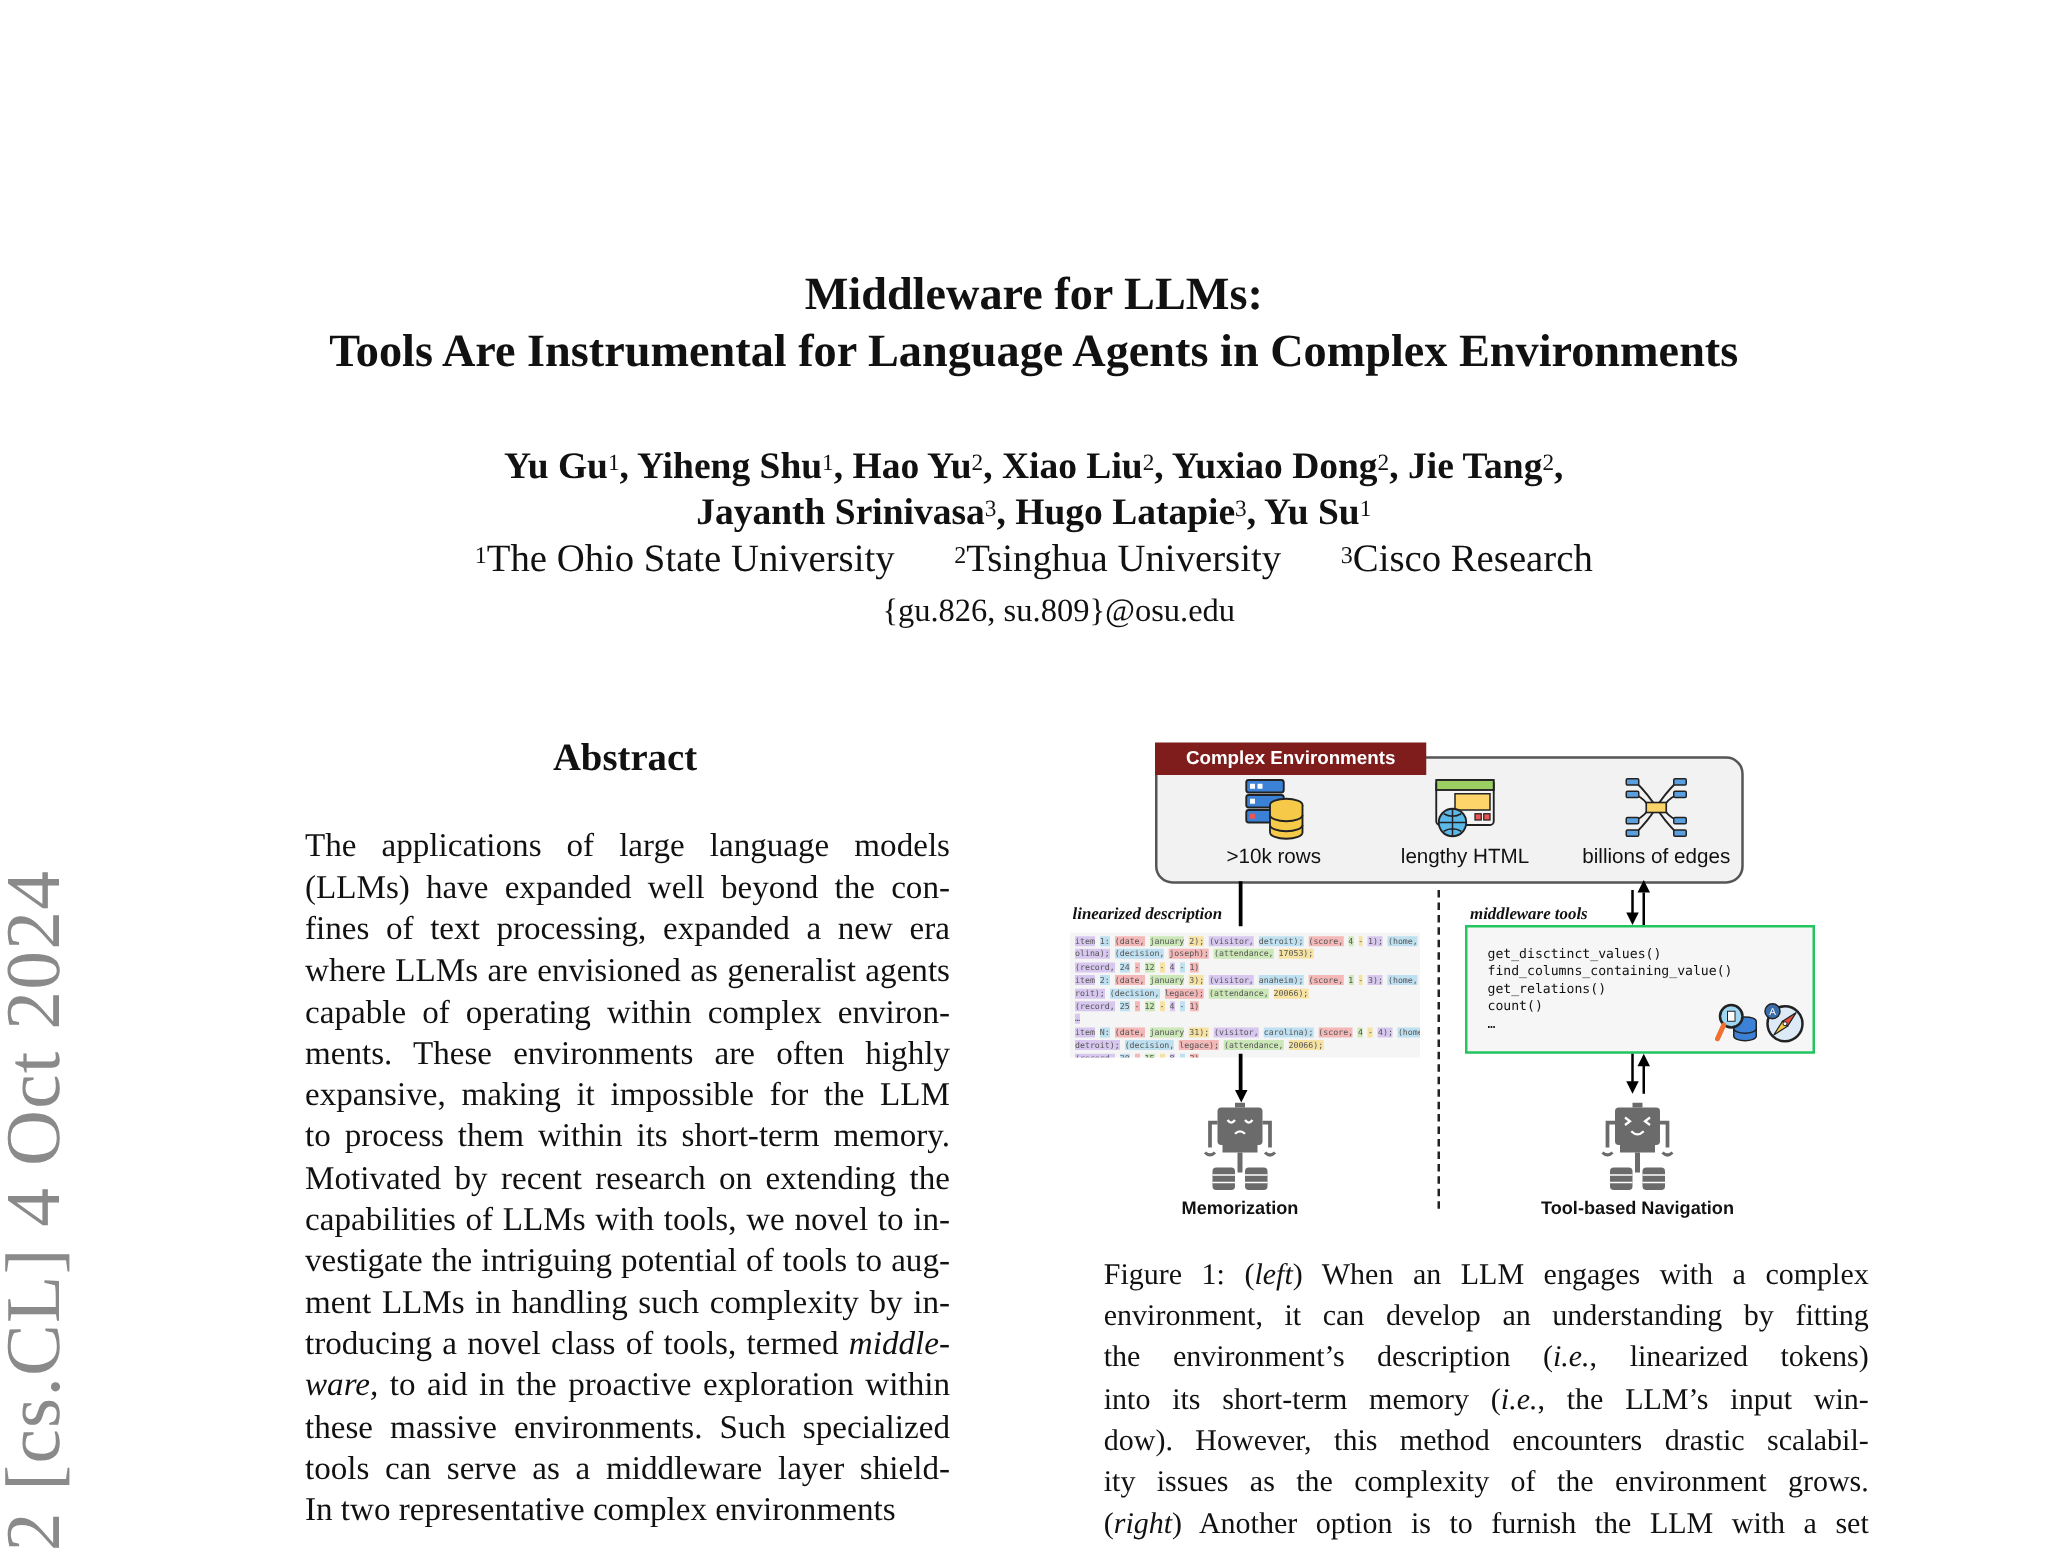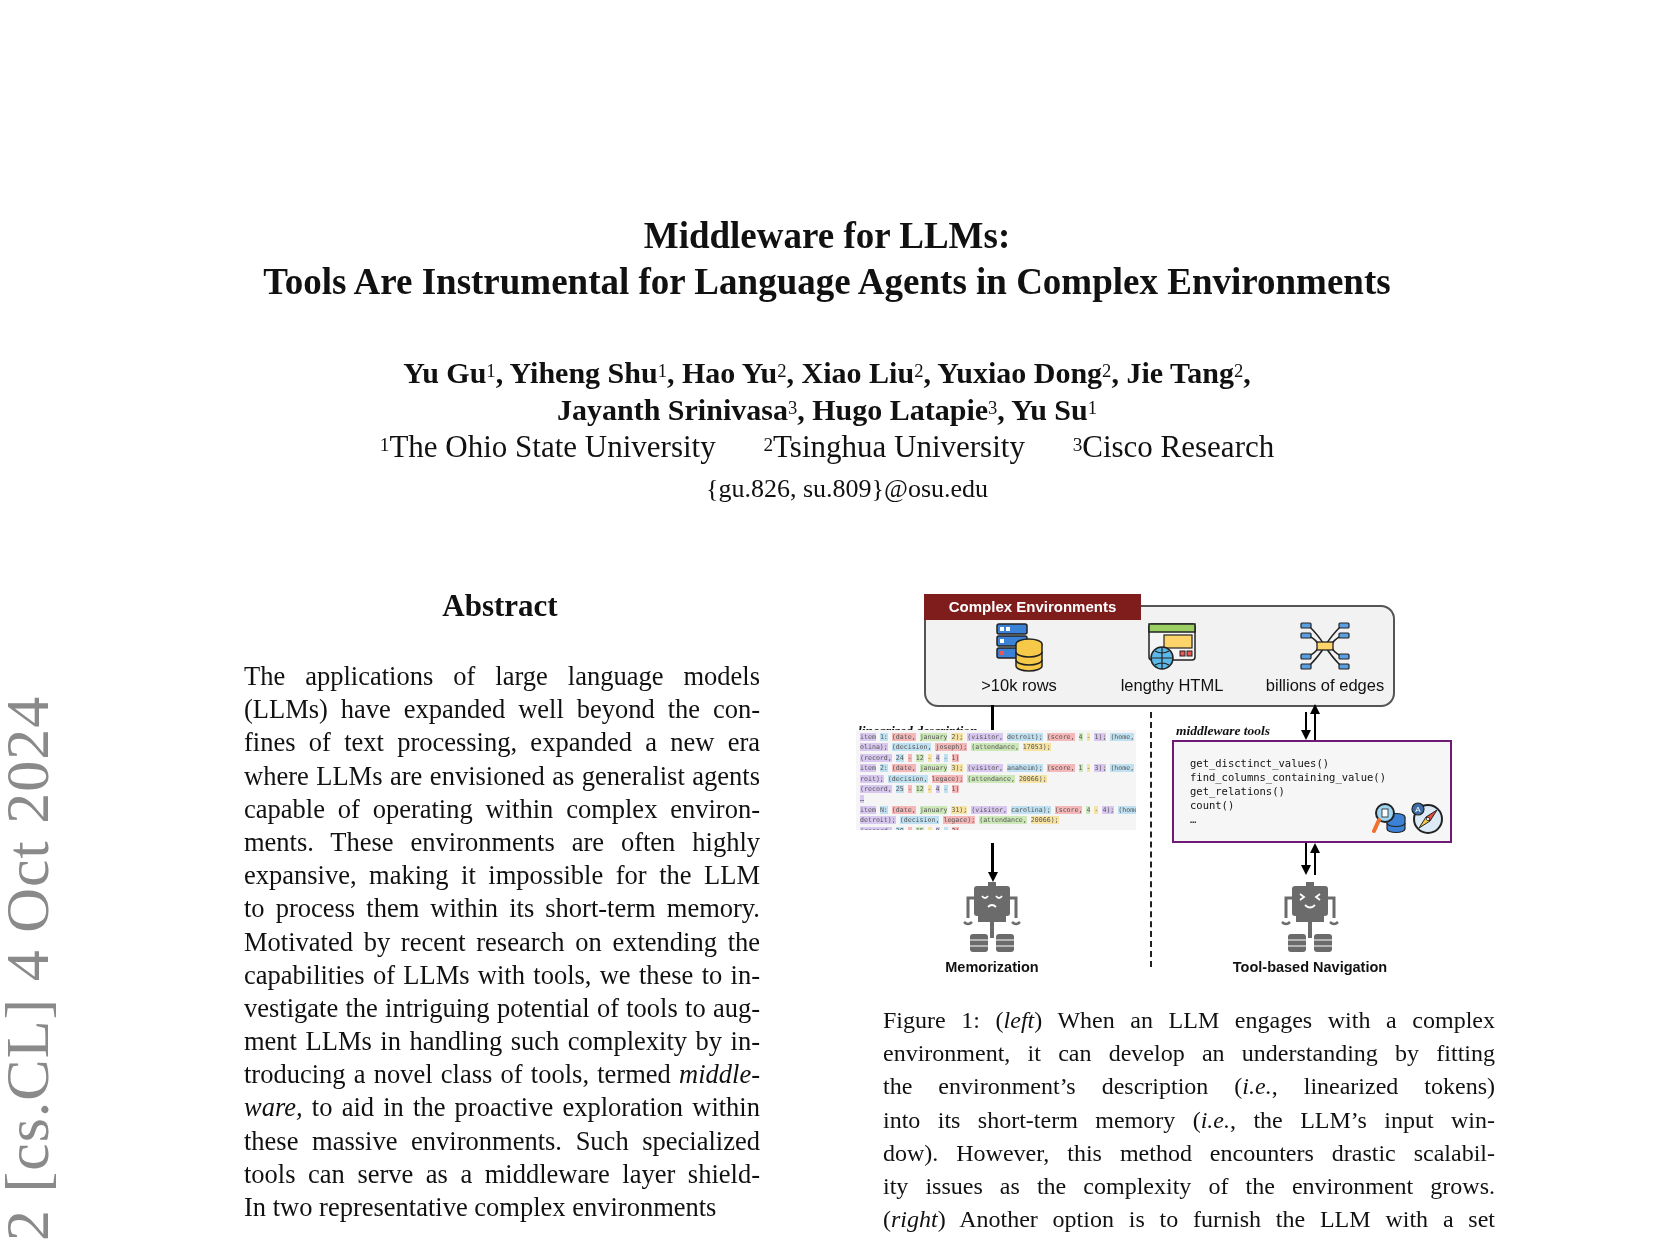--- a/index.html
+++ b/index.html
@@ -18,23 +18,23 @@
   .abstract-body .ln.last { text-align-last:left; }
   .caption { left:883px; width:612px; top:1004px; font-size:24px; line-height:33.2px; }
   .caption .ln { display:block; text-align:justify; text-align-last:justify; white-space:nowrap; height:33.2px; }
   
   .fig { left:850px; top:590px; width:620px; height:390px; font-family:"Liberation Sans", sans-serif; }
   .env-box { position:absolute; left:74px; top:15px; width:467px; height:98px; border:2px solid #555; border-radius:14px; background:#f2f2f2; }
   .env-tab { position:absolute; left:74px; top:4px; width:217px; height:26px; background:#7f1d1d; color:#fff; font-weight:bold; font-size:15px; line-height:26px; text-align:center; }
   .env-item { position:absolute; top:30px; width:160px; text-align:center; font-size:16.5px; }
   .env-item .ic { display:block; margin:0 auto 4px auto; width:52px; height:52px; }
   .sub-label { position:absolute; font-family:"Liberation Serif", serif; font-style:italic; font-weight:bold; font-size:13.5px; }
-  .lin-box { position:absolute; left:6px; top:140px; width:280px; height:100px; background:#f5f5f5; font-family:"DejaVu Sans Mono", monospace; font-size:6.6px; line-height:10.4px; padding:2px 4px; box-sizing:border-box; color:#555; white-space:nowrap; overflow:hidden; }
+  .lin-box { position:absolute; left:6px; top:156px; width:280px; height:100px; background:#f5f5f5; font-family:"DejaVu Sans Mono", monospace; font-size:6.6px; line-height:10.4px; padding:2px 4px; box-sizing:border-box; color:#555; white-space:nowrap; overflow:hidden; }
   .lin-box .b { background:#bfe0f0; } .lin-box .r { background:#f4b8b8; } .lin-box .p { background:#d8c8f0; } .lin-box .g { background:#cde8b8; } .lin-box .y { background:#f6e3a4; }
-  .mw-box { position:absolute; left:322px; top:150px; width:280px; height:103px; border:2px solid #701a75; background:#f6f6f6; box-sizing:border-box; padding:14px 16px; font-family:"DejaVu Sans Mono", monospace; font-size:10.5px; line-height:14px; color:#111; }
+  .mw-box { position:absolute; left:322px; top:150px; width:280px; height:103px; border:2px solid #22c55e; background:#f6f6f6; box-sizing:border-box; padding:14px 16px; font-family:"DejaVu Sans Mono", monospace; font-size:10.5px; line-height:14px; color:#111; }
   .vline { position:absolute; background:#000; }
   .dash { position:absolute; left:300px; top:122px; width:0; height:255px; border-left:2px dashed #222; }
   .robot { position:absolute; width:64px; height:72px; }
   .fig-label { position:absolute; font-weight:bold; font-size:14.5px; text-align:center; width:200px; }
   .arrow-head-down { position:absolute; width:0; height:0; border-left:5px solid transparent; border-right:5px solid transparent; border-top:10px solid #000; }
   .arrow-head-up { position:absolute; width:0; height:0; border-left:5px solid transparent; border-right:5px solid transparent; border-bottom:10px solid #000; }
   em { font-style:italic; }
 </style>
 </head>
 <body>
@@ -58,21 +58,21 @@
 <div class="abs abstract-body" id="abstract-body">
     <span class="ln">The applications of large language models</span>
     <span class="ln">(LLMs) have expanded well beyond the con-</span>
     <span class="ln">fines of text processing, expanded a new era</span>
     <span class="ln">where LLMs are envisioned as generalist agents</span>
     <span class="ln">capable of operating within complex environ-</span>
     <span class="ln">ments.  These environments are often highly</span>
     <span class="ln">expansive, making it impossible for the LLM</span>
     <span class="ln">to process them within its short-term memory.</span>
     <span class="ln">Motivated by recent research on extending the</span>
-    <span class="ln">capabilities of LLMs with tools, we these to in-</span>
+    <span class="ln">capabilities of LLMs with tools, we novel to in-</span>
     <span class="ln">vestigate the intriguing potential of tools to aug-</span>
     <span class="ln">ment LLMs in handling such complexity by in-</span>
     <span class="ln">troducing a novel class of tools, termed <em>middle-</em></span>
     <span class="ln"><em>ware,</em> to aid in the proactive exploration within</span>
     <span class="ln">these massive environments. Such specialized</span>
     <span class="ln">tools can serve as a middleware layer shield-</span>
     <span class="ln last">In two representative complex environments</span>
   </div>
 
 <div class="abs fig">

